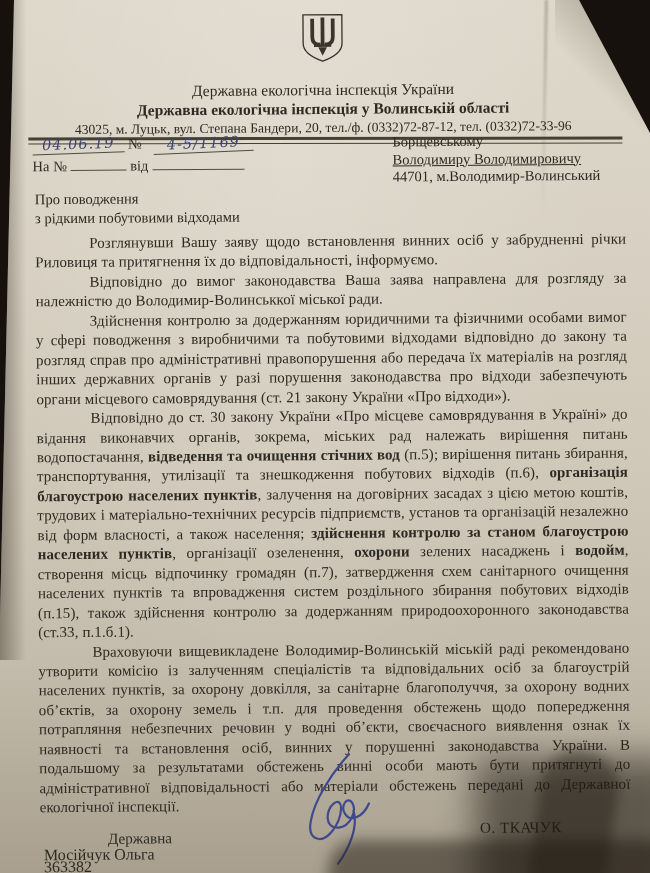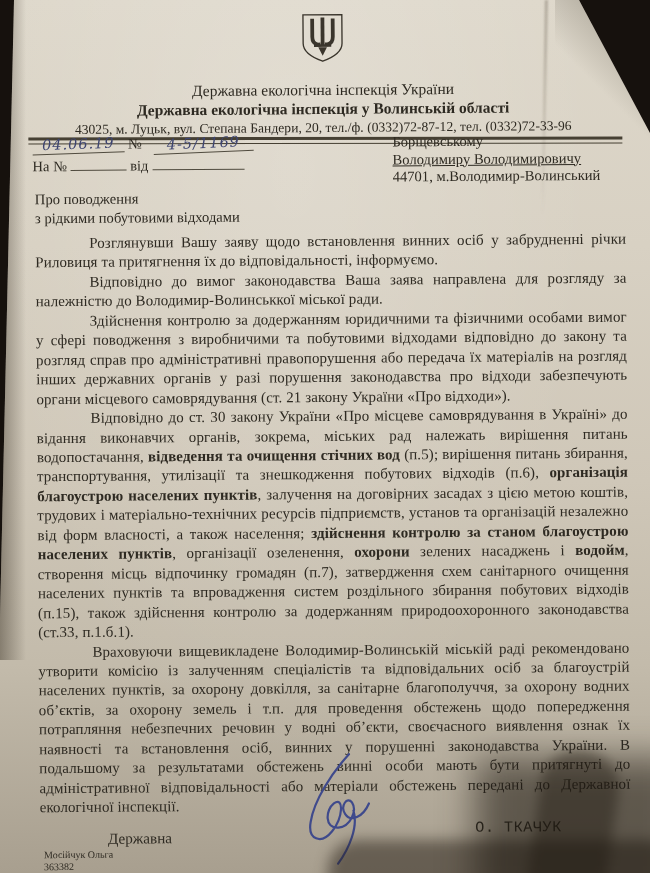--- a/index.html
+++ b/index.html
@@ -47,23 +47,23 @@
 
   .subject{position:absolute;top:188px;left:36px;font-size:14.6px;line-height:18.6px;}
 
   .body-text{position:absolute;top:232px;left:36px;right:23px;
     font-size:15px;line-height:19.45px;letter-spacing:0.1px;
     text-align:justify;}
   .body-text p{margin:0;text-indent:54px;}
   .body-text b{font-weight:bold;}
 
   .sign-row{position:absolute;top:828px;left:104px;right:92px;display:flex;justify-content:space-between;font-size:15.2px;}
-  .sign-name{margin-top:-8px;letter-spacing:0.5px;font-family:Liberation Mono, monospace;}
+  .sign-name{margin-top:-8px;letter-spacing:0.5px;}
   .signature-svg{position:absolute;top:748px;left:280px;transform:rotate(4deg);}
-  .executor{position:absolute;top:847px;left:40px;font-size:10px;line-height:11.5px;}
+  .executor{position:absolute;top:847px;left:40px;font-size:16px;line-height:11.5px;}
 
   .shadow-thumb-base{position:absolute;left:328px;top:840px;width:340px;height:70px;
     background:rgba(35,28,20,0.5);border-radius:30px 18px 0 0;filter:blur(7px);}
   .shadow-thumb-finger{position:absolute;left:536px;top:750px;width:78px;height:140px;
     background:rgba(35,28,20,0.42);border-radius:36px 36px 8px 8px;filter:blur(6px);transform:rotate(8deg);}
   .shadow-corner-br{position:absolute;right:-35px;bottom:-35px;width:210px;height:150px;
     background:rgba(28,22,15,0.55);filter:blur(18px);}
 </style>
 </head>
 <body>

